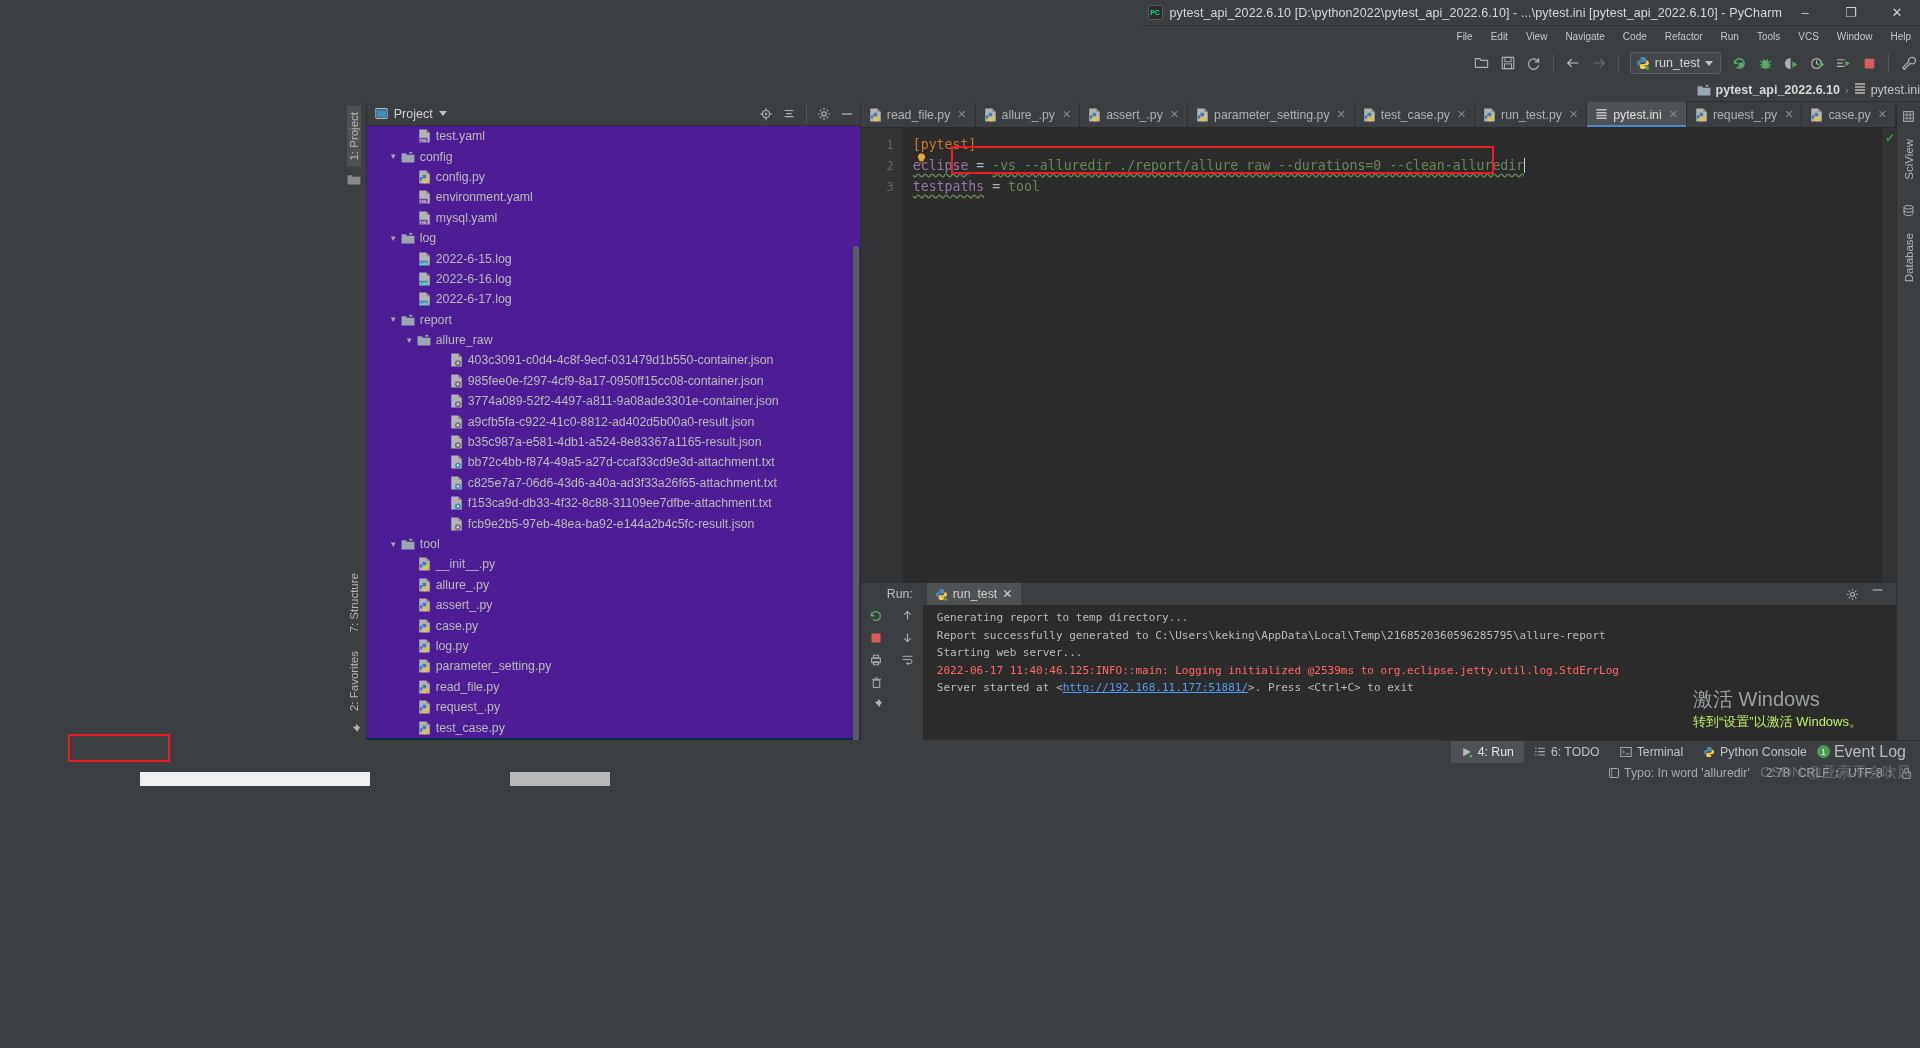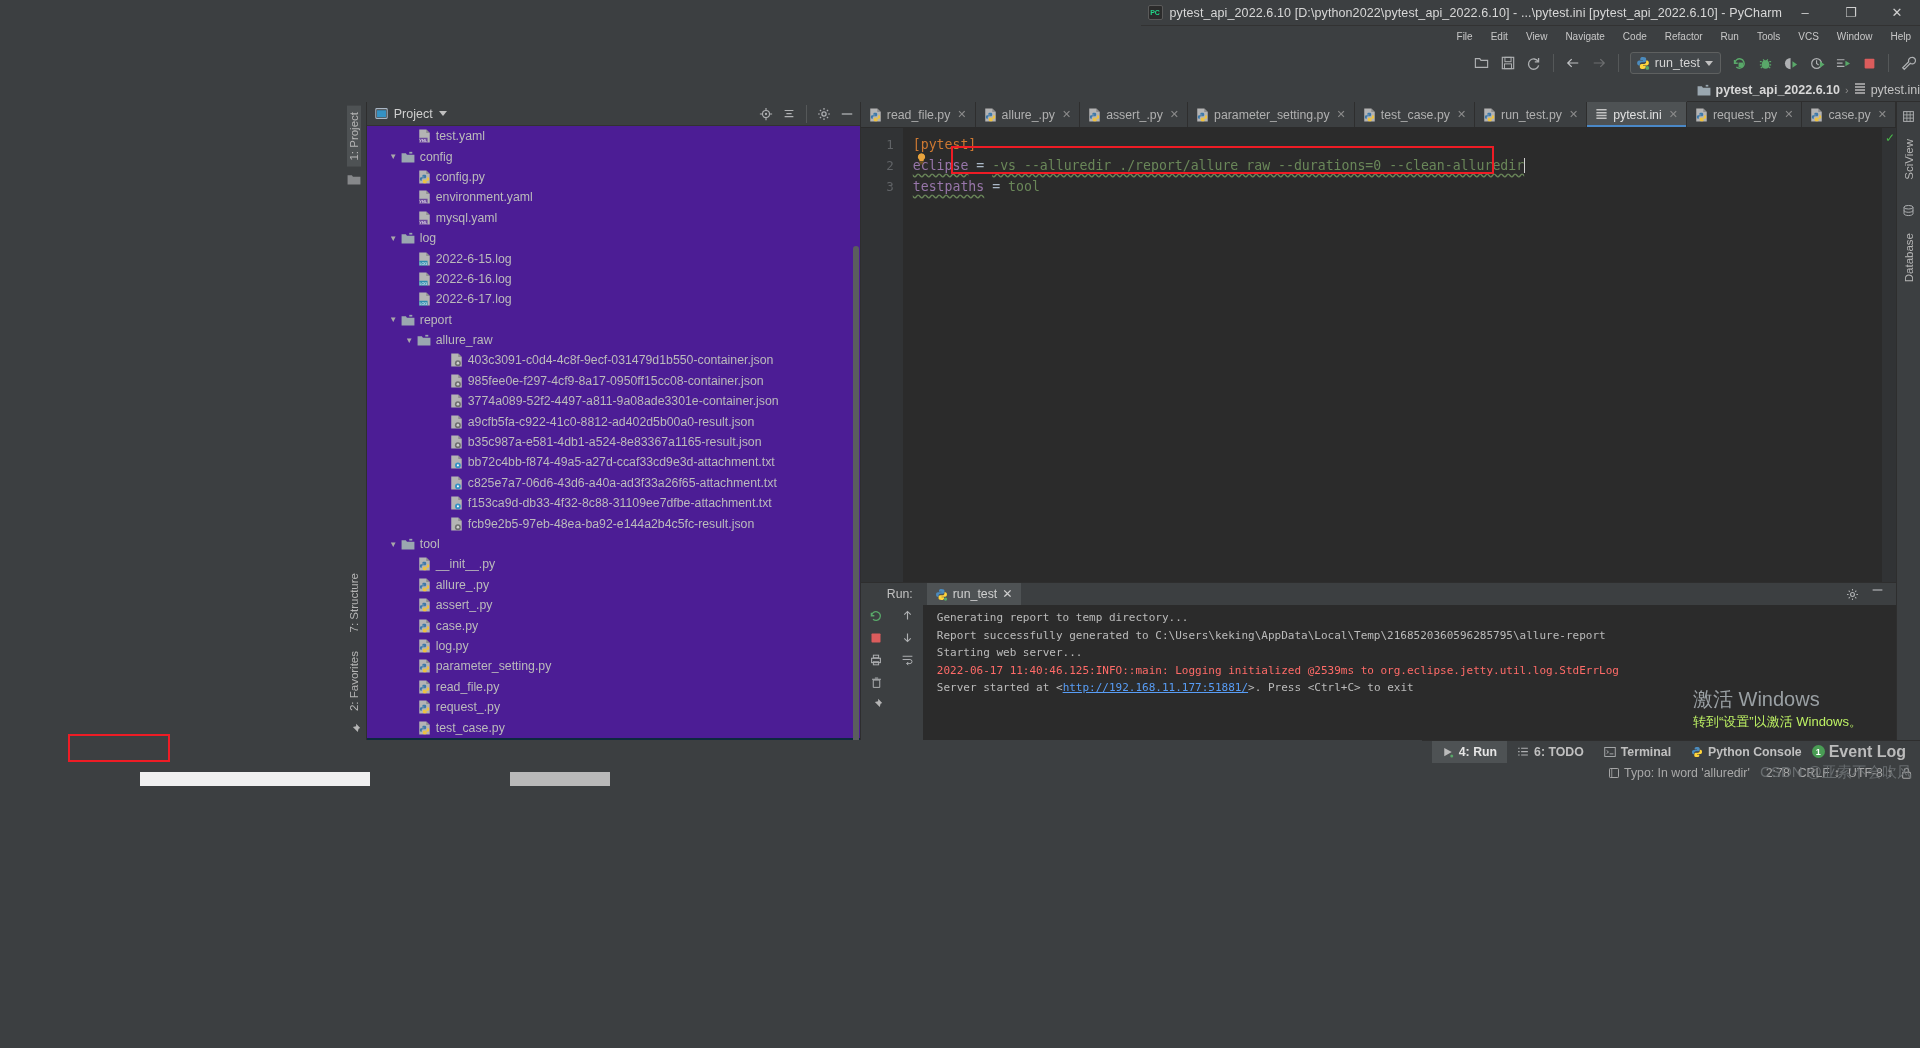--- a/index.html
+++ b/index.html
@@ -134,21 +134,21 @@
                   padding-top: 4px; gap: 9px; }
   .console { flex: 1; background: #2b2b2b; padding: 4px 8px 0 14px;
              font-family: "DejaVu Sans Mono", monospace; font-size: 11px; color: #bbbbbb;
              overflow: hidden; position: relative; }
   .cl { height: 17.5px; line-height: 17.5px; white-space: pre; }
   .cl.err { color: #ff6b68; }
   .cl a { color: #589df6; text-decoration: underline; }
 
   
   .bottombar { height: 22px; background: #3c3f41; display: flex; align-items: center;
-               flex: 0 0 22px; padding-left: 10px; gap: 0; border-top: 1px solid #2e2e2e; font-weight: bold; }
+               flex: 0 0 22px; padding-left: 10px; gap: 0; border-top: 1px solid #2e2e2e; }
   .btab { display: flex; align-items: center; gap: 5px; font-size: 12.3px; color: #c0c0c0;
           padding: 2px 10px; height: 22px; }
   .btab.active { background: #4e5254; color: #e5e5e5; }
   .bottombar .spacer { flex: 1; }
 
   
   .statusbar { height: 22px; background: #3c3f41; display: flex; align-items: center;
                flex: 0 0 22px; padding: 0 8px 0 10px; gap: 8px; font-size: 12.3px; color: #a9a9a9; }
   .statusbar .spacer { flex: 1; }
   .sb-item { display: flex; align-items: center; gap: 4px; }

